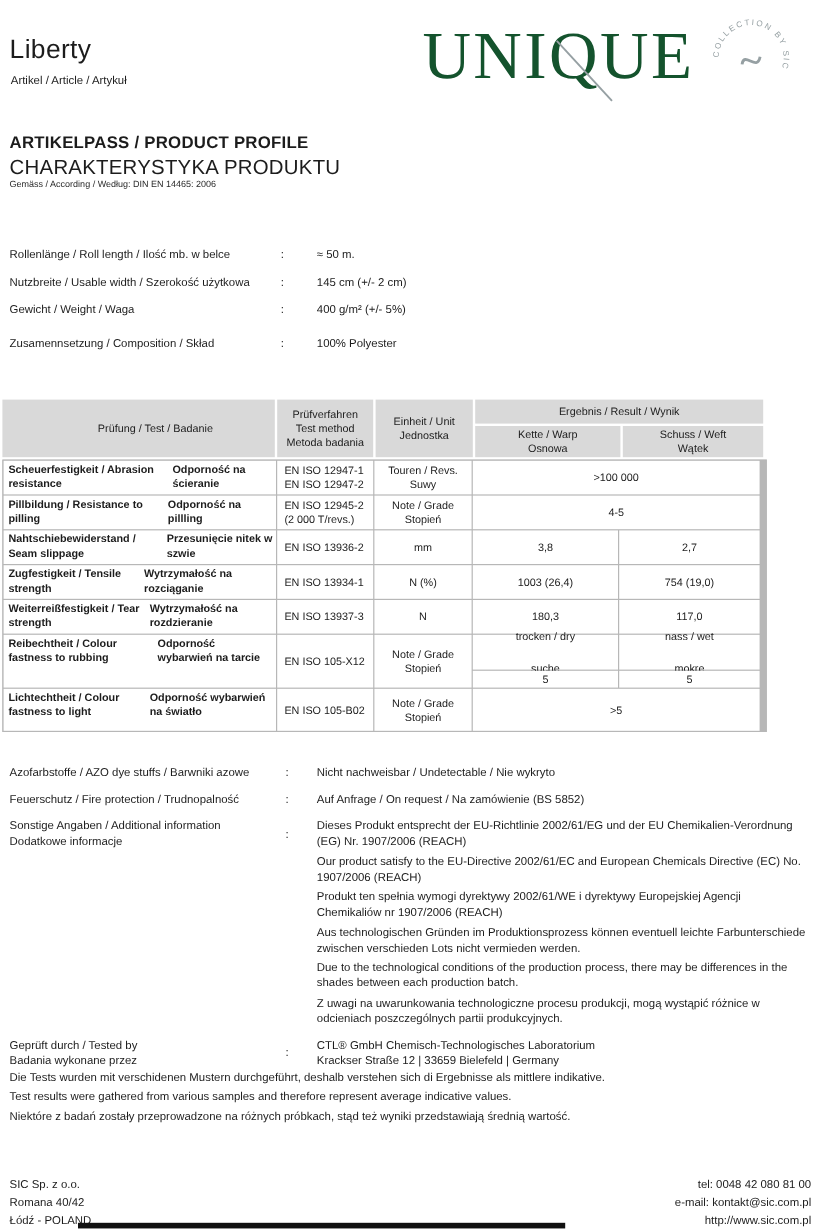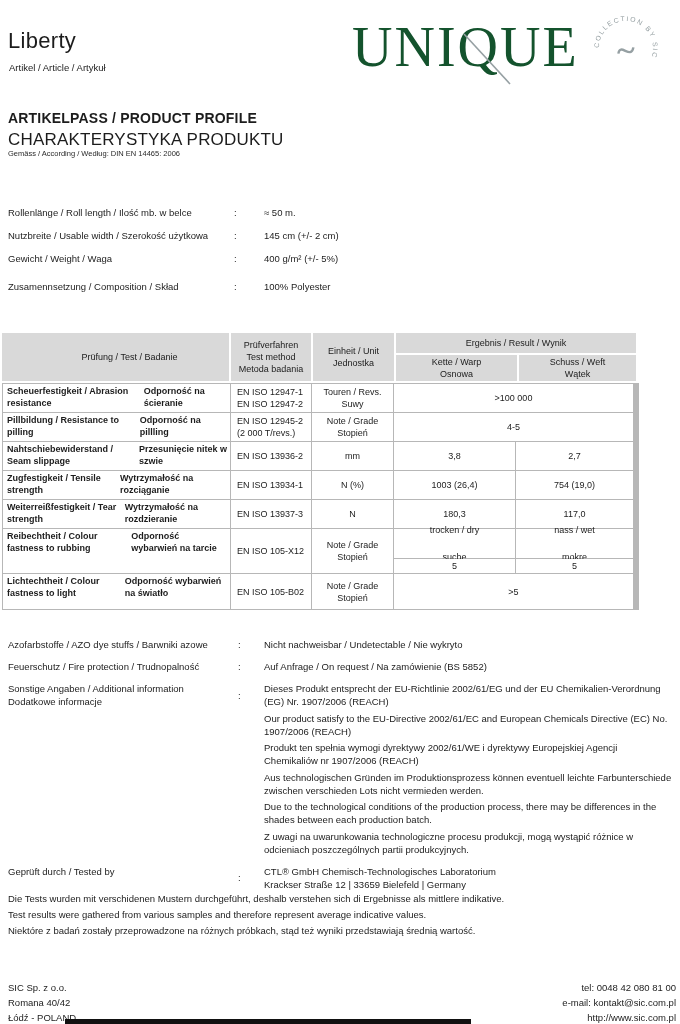--- a/index.html
+++ b/index.html
@@ -299,20 +299,21 @@
         <span class="para" style="display:block">Our product satisfy to the EU-Directive 2002/61/EC and European Chemicals Directive (EC) No. 1907/2006 (REACH)</span>
         <span class="para" style="display:block">Produkt ten spełnia wymogi dyrektywy 2002/61/WE i dyrektywy Europejskiej Agencji Chemikaliów nr 1907/2006 (REACH)</span>
         <span class="para" style="display:block">Aus technologischen Gründen im Produktionsprozess können eventuell leichte Farbunterschiede zwischen verschieden Lots nicht vermieden werden.</span>
         <span class="para" style="display:block">Due to the technological conditions of the production process, there may be differences in the shades between each production batch.</span>
         <span class="para" style="display:block">Z uwagi na uwarunkowania technologiczne procesu produkcji, mogą wystąpić różnice w odcieniach poszczególnych partii produkcyjnych.</span>
       </span>
     </div>
     <div class="info-row tested">
       <span class="info-label">
         <span style="display:block">Geprüft durch / Tested by</span>
+        <span style="display:block">Badania wykonane przez</span>
       </span>
       <span class="info-colon colon-mid">:</span>
       <span>
         <span style="display:block">CTL® GmbH Chemisch-Technologisches Laboratorium</span>
         <span style="display:block">Krackser Straße 12 | 33659 Bielefeld | Germany</span>
       </span>
     </div>
   </div>
 
   <div class="notes">

